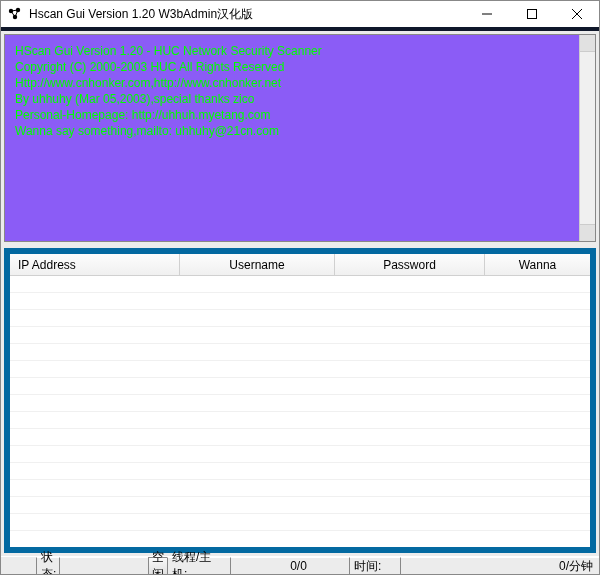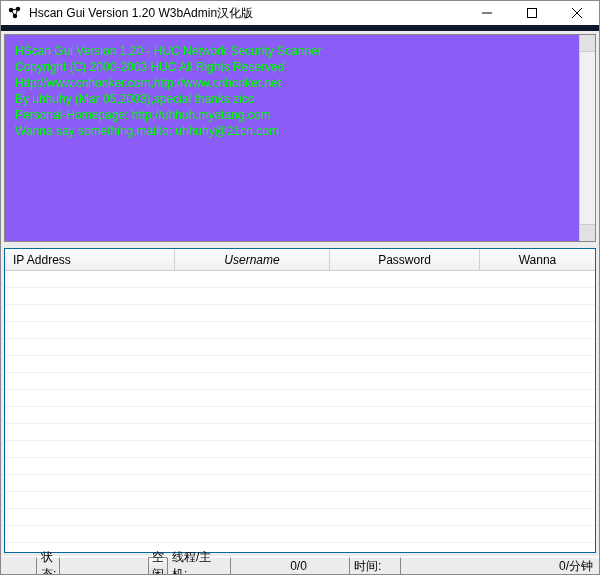--- a/index.html
+++ b/index.html
@@ -10,21 +10,21 @@
   width: 600px;
   height: 575px;
   overflow: hidden;
   border: 1px solid #888;
 }
 .titlebar {
   height: 30px;
   background: #fff;
   display: flex;
   align-items: center;
-  border-bottom: 6px solid #0f172a;
+  border-bottom: 4px solid #0f172a;
 }
 .titlebar-icon {
   width: 16px;
   height: 16px;
   margin: 0 6px;
   display: flex;
   align-items: center;
   justify-content: center;
 }
 .titlebar-title {
@@ -94,42 +94,42 @@
 }
 
 .splitter {
   height: 6px;
   background: #ececec;
 }
 
 .grid {
   flex: 1;
   background: #fff;
-  border: 1px solid #0369a1;
+  border: 6px solid #0369a1;
   display: flex;
   flex-direction: column;
   overflow: hidden;
 }
 .grid-header {
   display: flex;
   height: 22px;
   background: #fff;
   border-bottom: 1px solid #d0d0d0;
 }
 .grid-header .col {
   border-right: 1px solid #d0d0d0;
   display: flex;
   align-items: center;
   justify-content: center;
   font-size: 12px;
   color: #000;
   background: linear-gradient(#fdfdfd,#f0f0f0);
 }
 .col.ip { width: 170px; justify-content: flex-start; padding-left: 8px;}
-.col.user { width: 155px; font-style: italic; }
+.col.user { width: 155px; }
 .col.pass { width: 150px; }
 .col.type { flex: 1; border-right: none; }
 
 .grid-body {
   flex: 1;
   overflow: hidden;
 }
 .grid-row {
   height: 17px;
   border-bottom: 1px solid #f0f0f0;

